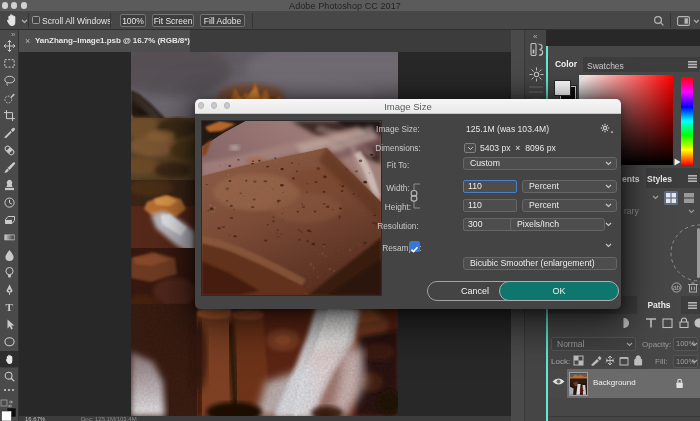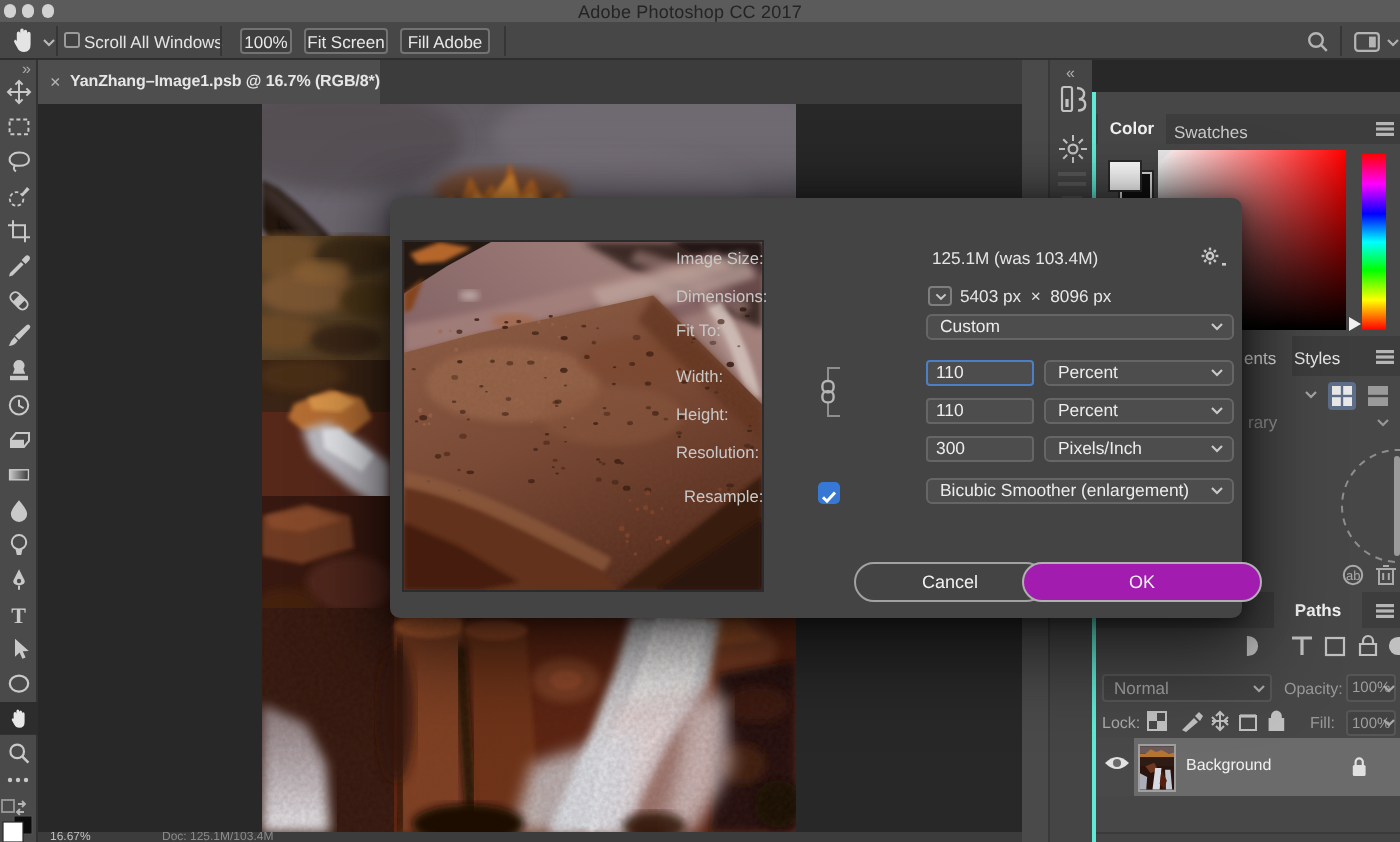--- a/index.html
+++ b/index.html
@@ -43,21 +43,21 @@
 .menuicon { position:absolute; width:9px; height:7px; }
 
 #dialog { left:195px; top:99px; width:426px; height:210px; border-radius:5px;
   background:#444444; box-shadow: 0 14px 40px 6px rgba(0,0,0,0.5), 0 0 22px 4px rgba(0,0,0,0.3), 0 2px 8px rgba(0,0,0,0.35); }
 #dlgtitle { position:absolute; left:0; top:0; width:426px; height:14.5px;
   background:linear-gradient(#f6f6f6,#e9e9e9); border-radius:5px 5px 0 0;
   border-bottom:1px solid #c3c3c3; }
 #dlgtitle .dot { position:absolute; top:3.4px; width:6.8px; height:6.8px; border-radius:50%;
   background:#c9c9c9; border:0.5px solid #b9b9b9; }
 #dlgtitle .t { position:absolute; top:2px; width:426px; text-align:center; font-size:9.5px; color:#5a5a5a; }
-.dlbl { position:absolute; font-size:8.3px; color:#c8c8c8; text-align:left; width:120px; white-space:nowrap; }
+.dlbl { position:absolute; font-size:8.3px; color:#c8c8c8; text-align:center; width:120px; white-space:nowrap; }
 .dval { position:absolute; font-size:8.6px; color:#e6e6e6; white-space:nowrap; }
 .dinput { position:absolute; left:268px; width:54px; height:13px; background:#4d4d4d;
   border:1px solid #666666; border-radius:2px; color:#ececec; font-size:8.7px;
   line-height:11.5px; padding-left:4px; }
 .ddrop { position:absolute; background:#4d4d4d; border:1px solid #666666; border-radius:3px;
   color:#ececec; font-size:8.7px; line-height:11.5px; padding-left:6px; height:13px; white-space:nowrap; }
 .chev { position:absolute; width:7px; height:5px; }
 .dbtn { position:absolute; top:182px; height:20px; border:1px solid #a2a2a2; border-radius:10px;
   color:#f2f2f2; font-size:9px; text-align:center; line-height:19px; }
 </style>
@@ -384,22 +384,22 @@
     </svg>
     <svg class="abs" style="left:133px;top:31px" width="12" height="88" viewBox="0 0 12 88">
         <rect width="12" height="88" fill="url(#hue)"></rect>
       </svg>
     <svg class="abs" style="left:126px;top:112px" width="7" height="8" viewBox="0 0 7 8">
         <path d="M0.5 0.5 L6.5 4 L0.5 7.5 Z" fill="#f0f0f0"></path>
       </svg>
 
     <div class="ptabbar" style="top:122px;height:20px">
       <div class="ptab" style="left:0;width:98px"></div>
-      <div class="ptxt" style="left:74px;top:6px;color:#e8e8e8;font-weight:normal">ents</div>
-      <div class="ptxt" style="left:99px;top:6px;color:#e8e8e8;font-weight:normal">Styles</div>
+      <div class="ptxt" style="left:74px;top:6px;color:#e8e8e8;font-weight:bold">ents</div>
+      <div class="ptxt" style="left:99px;top:6px;color:#e8e8e8;font-weight:bold">Styles</div>
       <svg class="menuicon" style="left:140px;top:7px" viewBox="0 0 9 7">
           <g fill="#b5b5b5">
             <rect y="0" width="9" height="1.6"></rect>
             <rect y="2.7" width="9" height="1.6"></rect>
             <rect y="5.4" width="9" height="1.6"></rect>
           </g>
         </svg>
     </div>
 
     <svg class="chev" style="left:104px;top:149px" viewBox="0 0 7 5">
@@ -526,20 +526,26 @@
           <path d="M60 1 A4.5 4.5 0 0 1 60 10 Z" fill="#a5a5a5"></path>
         <path d="M76 2.5 L80 2.5 L81.5 4 L87 4 L87 9.5 L76 9.5 Z"></path>
         <rect x="96" y="1.5" width="9.5" height="8.5" rx="1"></rect>
           <path d="M100.75 3.5 L100.75 8 M98.5 5.75 L103 5.75"></path>
         <path d="M118 3 h7 l-0.8 7 h-5.4 Z M117 3 h9 M119.8 1.5 h3.4 M120.6 4.8 v3.4 M122.9 4.8 v3.4"></path>
       </g>
     </svg>
   </div>
 
   <div class="abs" id="dialog">
+    <div id="dlgtitle">
+      <div class="dot" style="left:2.6px"></div>
+      <div class="dot" style="left:15.6px"></div>
+      <div class="dot" style="left:28.6px"></div>
+      <div class="t">Image Size</div>
+    </div>
     <svg id="previewsvg" class="abs" style="left:5.5px;top:21px;border:1px solid #2b2b2b" width="181" height="176" viewBox="0 0 181 176">
 <defs>
   <linearGradient id="pw" x1="0" y1="1" x2="1" y2="0">
     <stop offset="0" stop-color="#6e4c52"></stop>
             <stop offset="0.5" stop-color="#997370"></stop>
             <stop offset="1" stop-color="#ab8b85"></stop>
   </linearGradient>
   <linearGradient id="pw2" x1="0" y1="1" x2="1" y2="0">
     <stop offset="0" stop-color="#6e4d55"></stop>
             <stop offset="1" stop-color="#ab8a82"></stop>
@@ -792,31 +798,31 @@
         <path d="M1 1 L3.5 3.5 L6 1" stroke="#c9c9c9" stroke-width="1.1" fill="none"></path>
       </svg>
 
     <div class="dinput" style="top:100px">110</div>
     <div class="ddrop" style="left:327px;top:100px;width:95px">Percent</div>
     <svg class="chev" style="left:410px;top:104px" viewBox="0 0 7 5">
         <path d="M1 1 L3.5 3.5 L6 1" stroke="#c9c9c9" stroke-width="1.1" fill="none"></path>
       </svg>
 
     <div class="dinput" style="top:119px">300</div>
-    <div class="ddrop" style="left:327px;top:119px;width:95px">Pixels/Inch</div>
+    <div class="ddrop" style="left:315px;top:119px;width:95px">Pixels/Inch</div>
     <svg class="chev" style="left:410px;top:123px" viewBox="0 0 7 5">
         <path d="M1 1 L3.5 3.5 L6 1" stroke="#c9c9c9" stroke-width="1.1" fill="none"></path>
       </svg>
 
     <div class="abs" style="left:213.5px;top:141.5px;width:11px;height:11px;background:#3678d4;border-radius:2.5px">
       <svg width="11" height="11" viewBox="0 0 11 11">
           <path d="M2.5 5.6 L4.5 7.6 L8.5 3.2" stroke="#ffffff" stroke-width="1.5" fill="none"></path>
         </svg>
     </div>
-    <div class="ddrop" style="left:268px;top:140px;width:154px">Bicubic Smoother (enlargement)</div>
+    <div class="ddrop" style="left:268px;top:158px;width:154px">Bicubic Smoother (enlargement)</div>
     <svg class="chev" style="left:410px;top:144px" viewBox="0 0 7 5">
         <path d="M1 1 L3.5 3.5 L6 1" stroke="#c9c9c9" stroke-width="1.1" fill="none"></path>
       </svg>
 
     <div class="dbtn" style="left:232px;width:96px">Cancel</div>
-    <div class="dbtn" style="left:316px;width:120px;background:#a21caf;border-color:#b0b0b0">OK</div>
+    <div class="dbtn" style="left:304px;width:120px;background:#0f766e;border-color:#b0b0b0">OK</div>
   </div>
 </div>
 
 </body></html>

